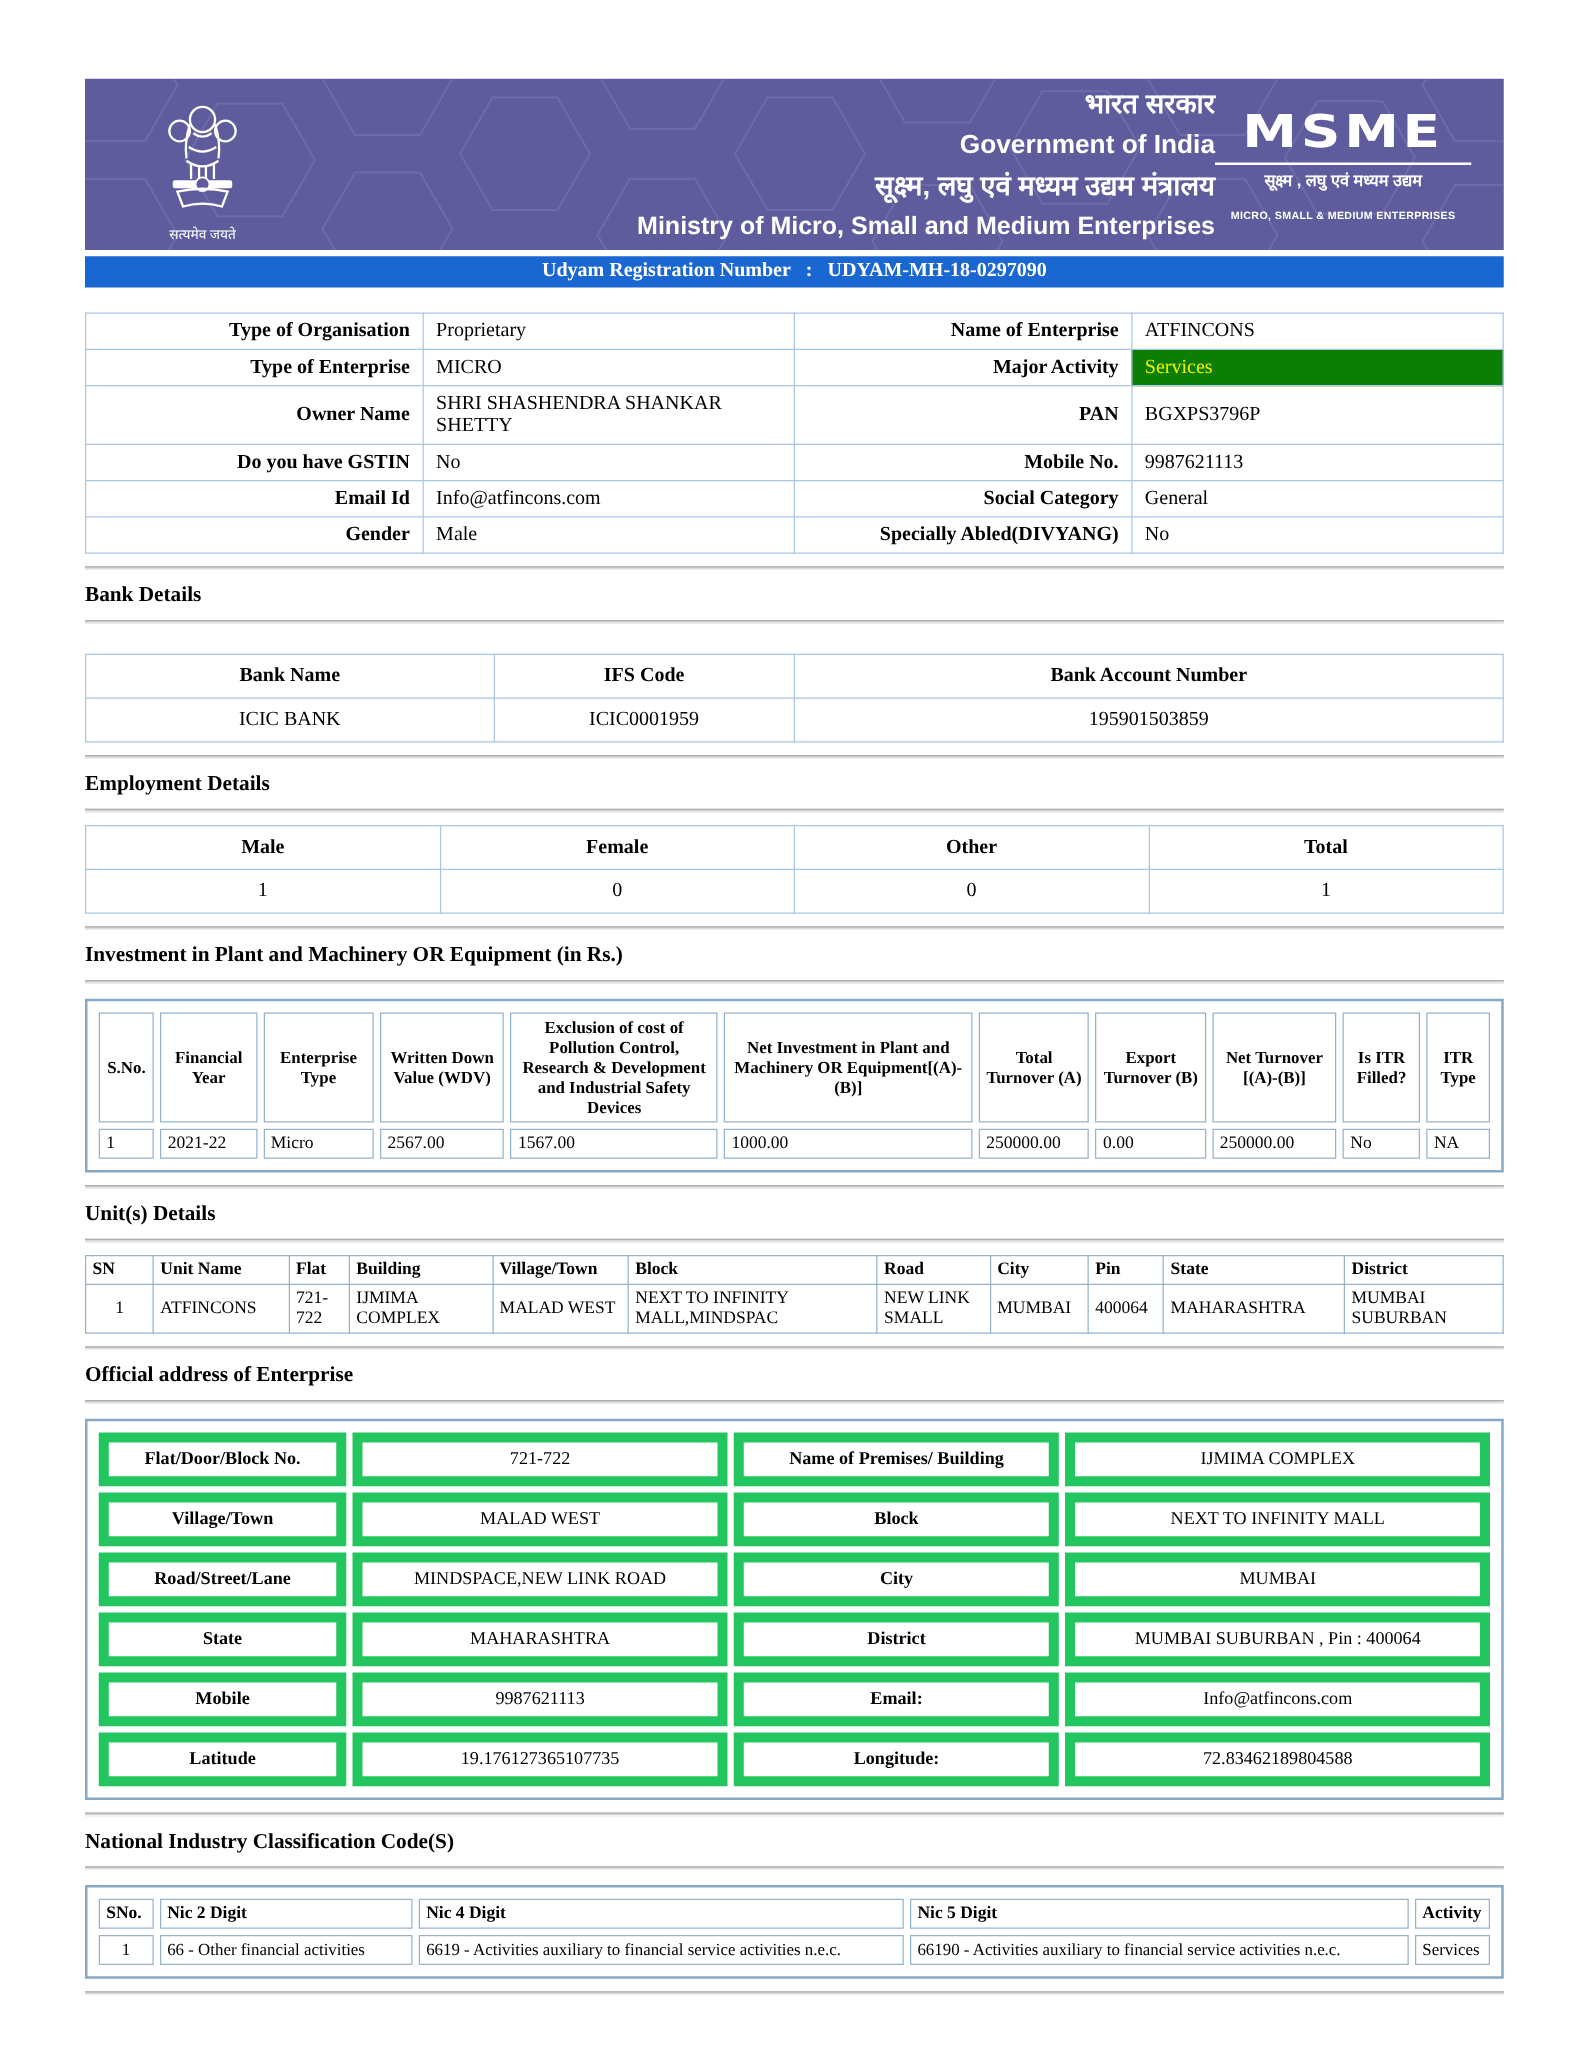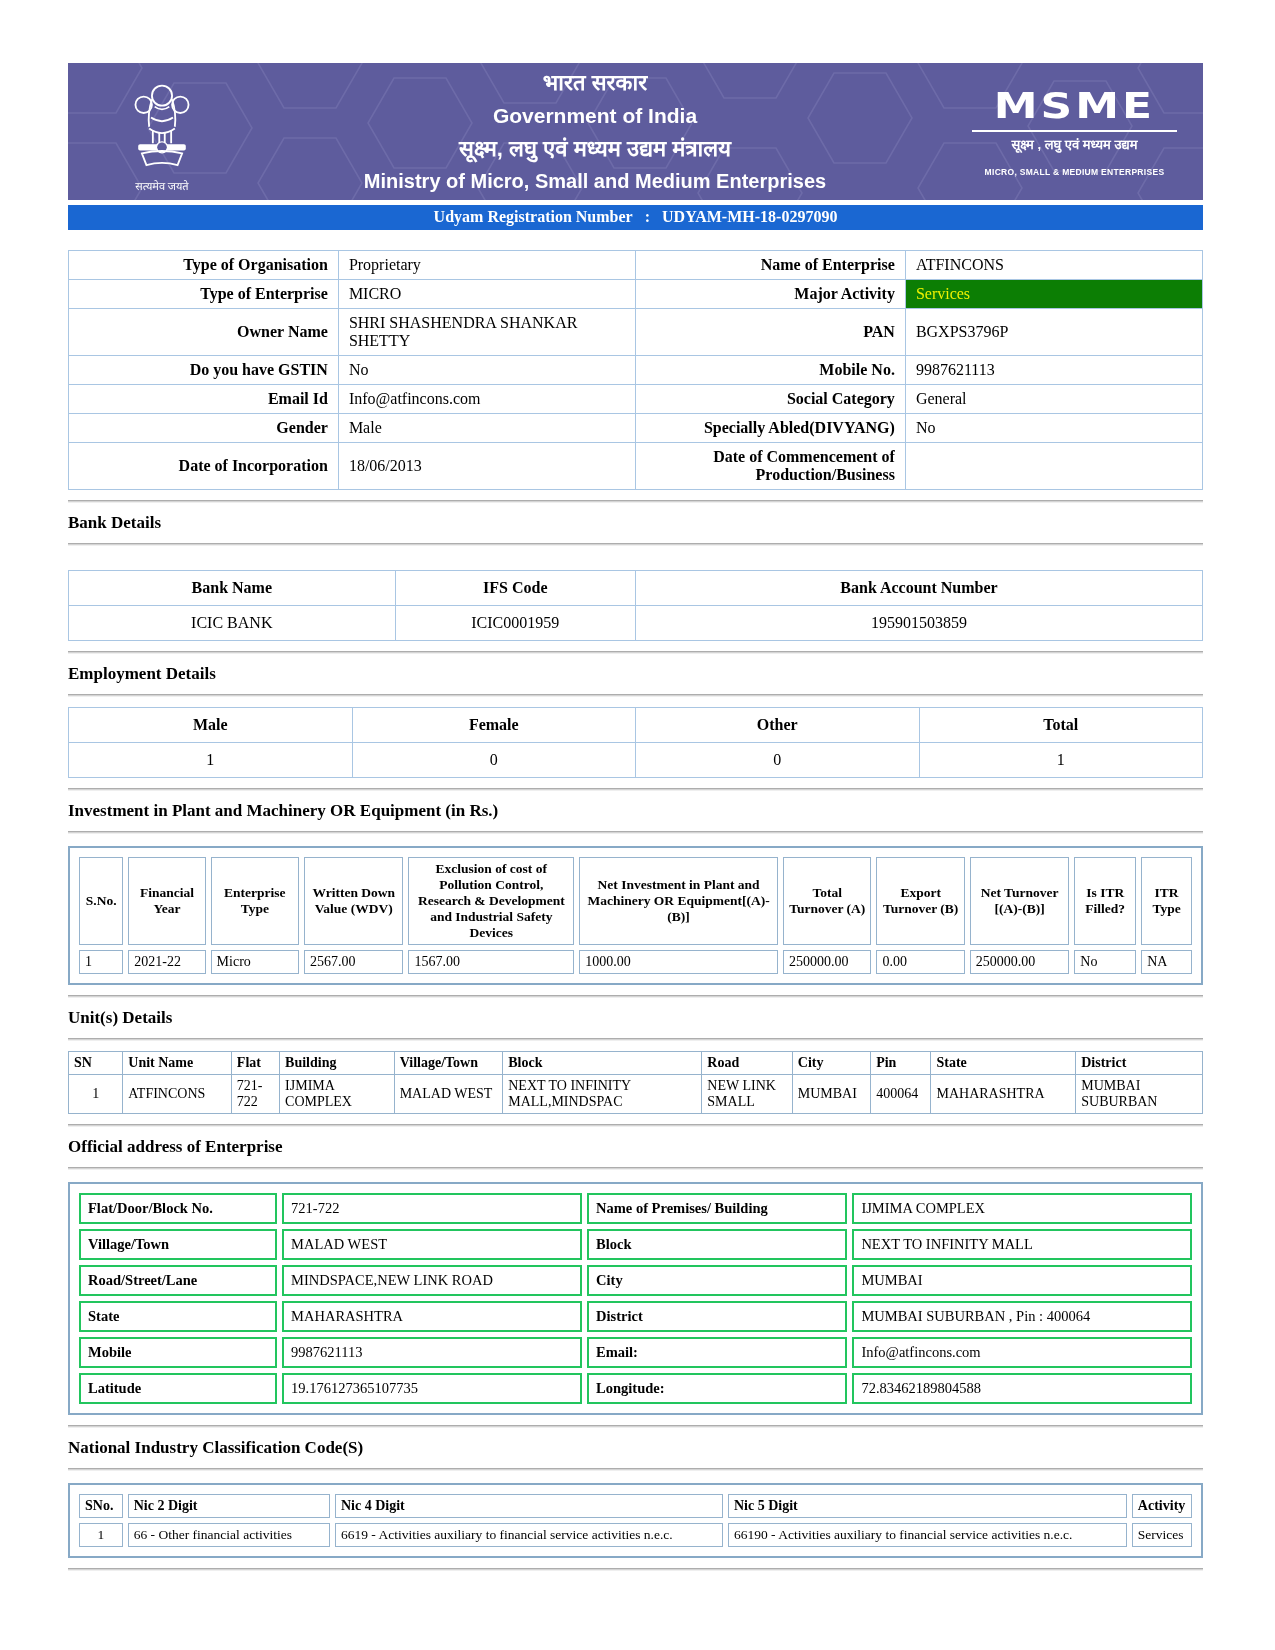--- a/index.html
+++ b/index.html
@@ -18,21 +18,21 @@
     position: relative;
     background: #5e5c9d;
     height: 137px;
     display: flex;
     align-items: center;
     overflow: hidden;
   }
   .hex-pattern { position: absolute; inset: 0; width: 100%; height: 100%; }
   .emblem-wrap { position: relative; margin-left: 38px; width: 112px; flex: none; text-align: center; }
   .banner-center {
-    position: relative; flex: 1; text-align: center; color: #fff;
+    position: relative; flex: 1; text-align: right; color: #fff;
     font-family: "Liberation Sans", sans-serif; font-weight: bold; line-height: 1.55;
   }
   .b-hindi-1 { font-size: 22px; }
   .b-eng-1   { font-size: 21px; }
   .b-hindi-2 { font-size: 22px; }
   .b-eng-2   { font-size: 20px; }
   .msme-wrap { position: relative; flex: none; width: 205px; margin-right: 26px; text-align: center; color: #fff; font-family: "Liberation Sans", sans-serif; }
   .msme-word { font-size: 44px; font-weight: bold; letter-spacing: 3px; line-height: 0.9; transform: scaleY(0.82); font-family: "DejaVu Sans", sans-serif; }
   .msme-hindi { font-size: 13px; font-weight: bold; border-top: 2px solid #fff; margin-top: 4px; padding-top: 3px; }
   .msme-eng { font-size: 8.5px; font-weight: bold; letter-spacing: 0.3px; margin-top: 14px; }
@@ -86,21 +86,21 @@
     border: 1px solid #96b3cd;
     padding: 3px 5px;
     font-size: 14px;
     vertical-align: middle;
   }
   table.invest th { font-weight: bold; text-align: center; font-size: 13.5px; font-family: Liberation Serif, serif; }
   table.invest td { text-align: left; }
   table.unit th { font-weight: bold; text-align: left; }
   table.unit td { text-align: left; }
   table.unit td.ctr { text-align: center; }
-  table.addr td { font-size: 14.5px; padding: 5px 7px; border: 2px solid #22c55e; }
+  table.addr td { font-size: 14.5px; padding: 5px 7px; border: 8px solid #22c55e; text-align: center; }
   table.addr td.lbl { font-weight: bold; }
   table.addr .a0 { width: 17.5%; } table.addr .a1 { width: 26.5%; }
   table.addr .a2 { width: 23%; }   table.addr .a3 { width: 30%; }
   table.nic th { font-weight: bold; text-align: left; font-size: 14px; }
   table.nic td { text-align: left; font-size: 13.5px; }
   table.nic td.ctr { text-align: center; }
   table.nic .n0 { width: 4%; } table.nic .n1 { width: 18.5%; }
   table.nic .n2 { width: 35.5%; } table.nic .n3 { width: 36.5%; } table.nic .n4 { width: 5.5%; }
 
   
@@ -215,26 +215,20 @@
         <td class="val">Info@atfincons.com</td>
         <td class="lbl">Social Category</td>
         <td class="val">General</td>
       </tr>
       <tr>
         <td class="lbl">Gender</td>
         <td class="val">Male</td>
         <td class="lbl">Specially Abled(DIVYANG)</td>
         <td class="val">No</td>
       </tr>
-      <tr>
-        <td class="lbl">Date of Incorporation</td>
-        <td class="val">18/06/2013</td>
-        <td class="lbl" style="padding-left:60px">Date of Commencement of Production/Business</td>
-        <td class="val"></td>
-      </tr>
     </tbody>
   </table>
 
   <div class="divider"></div>
   <div class="section-title">Bank Details</div>
   <div class="divider"></div>
   <table class="plain centered bank">
     <thead>
       <tr>
         <th class="c0">Bank Name</th>

